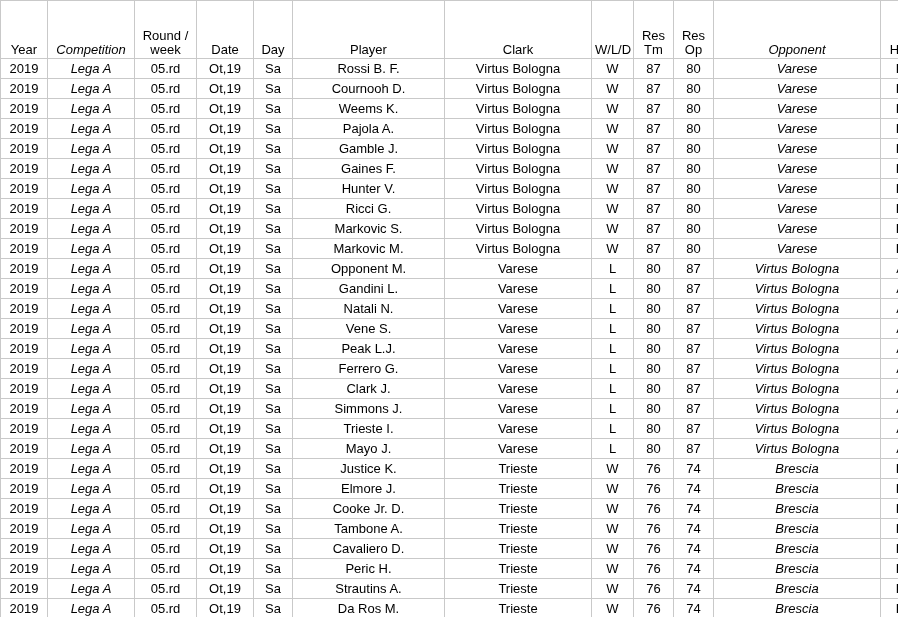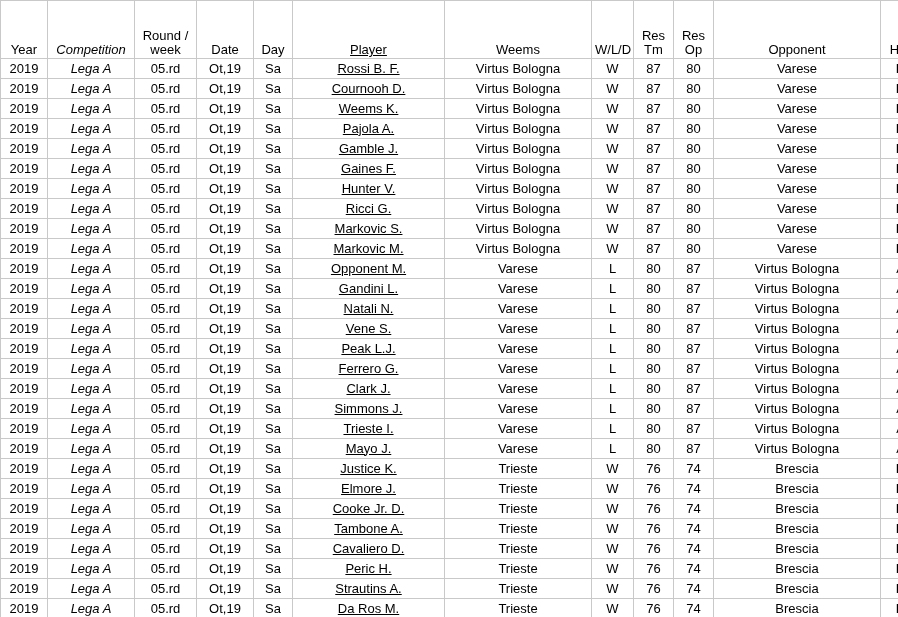--- a/index.html
+++ b/index.html
@@ -43,26 +43,26 @@
     vertical-align: bottom;
     line-height: 15px;
     height: 56px;
     padding-bottom: 1px;
   }
   .c-year      { width: 40px; }
   .c-comp      { width: 80px; font-style: italic; }
   .c-round     { width: 55px; }
   .c-date      { width: 50px; }
   .c-day       { width: 32px; }
-  .c-player    { width: 145px; text-decoration: underline; }
+  .c-player    { width: 145px; }
   .c-team      { width: 140px; }
   .c-wld       { width: 35px; }
   .c-restm     { width: 33px; }
   .c-resop     { width: 33px; }
-  .c-opp       { width: 160px; }
+  .c-opp       { width: 160px; font-style: italic; }
   .c-ha        { width: 33px; }
   .hdr-wrap {
     display: block;
     white-space: normal;
     line-height: 14px;
   }
 </style>
 </head>
 <body>
 
@@ -82,21 +82,21 @@
           <th class="c-date">
             <span class="hdr-wrap">Date</span>
           </th>
           <th class="c-day">
             <span class="hdr-wrap">Day</span>
           </th>
           <th class="c-player">
             <span class="hdr-wrap">Player</span>
           </th>
           <th class="c-team">
-            <span class="hdr-wrap">Weems</span>
+            <span class="hdr-wrap">Clark</span>
           </th>
           <th class="c-wld">
             <span class="hdr-wrap">W/L/D</span>
           </th>
           <th class="c-restm">
             <span class="hdr-wrap">Res Tm</span>
           </th>
           <th class="c-resop">
             <span class="hdr-wrap">Res Op</span>
           </th>

